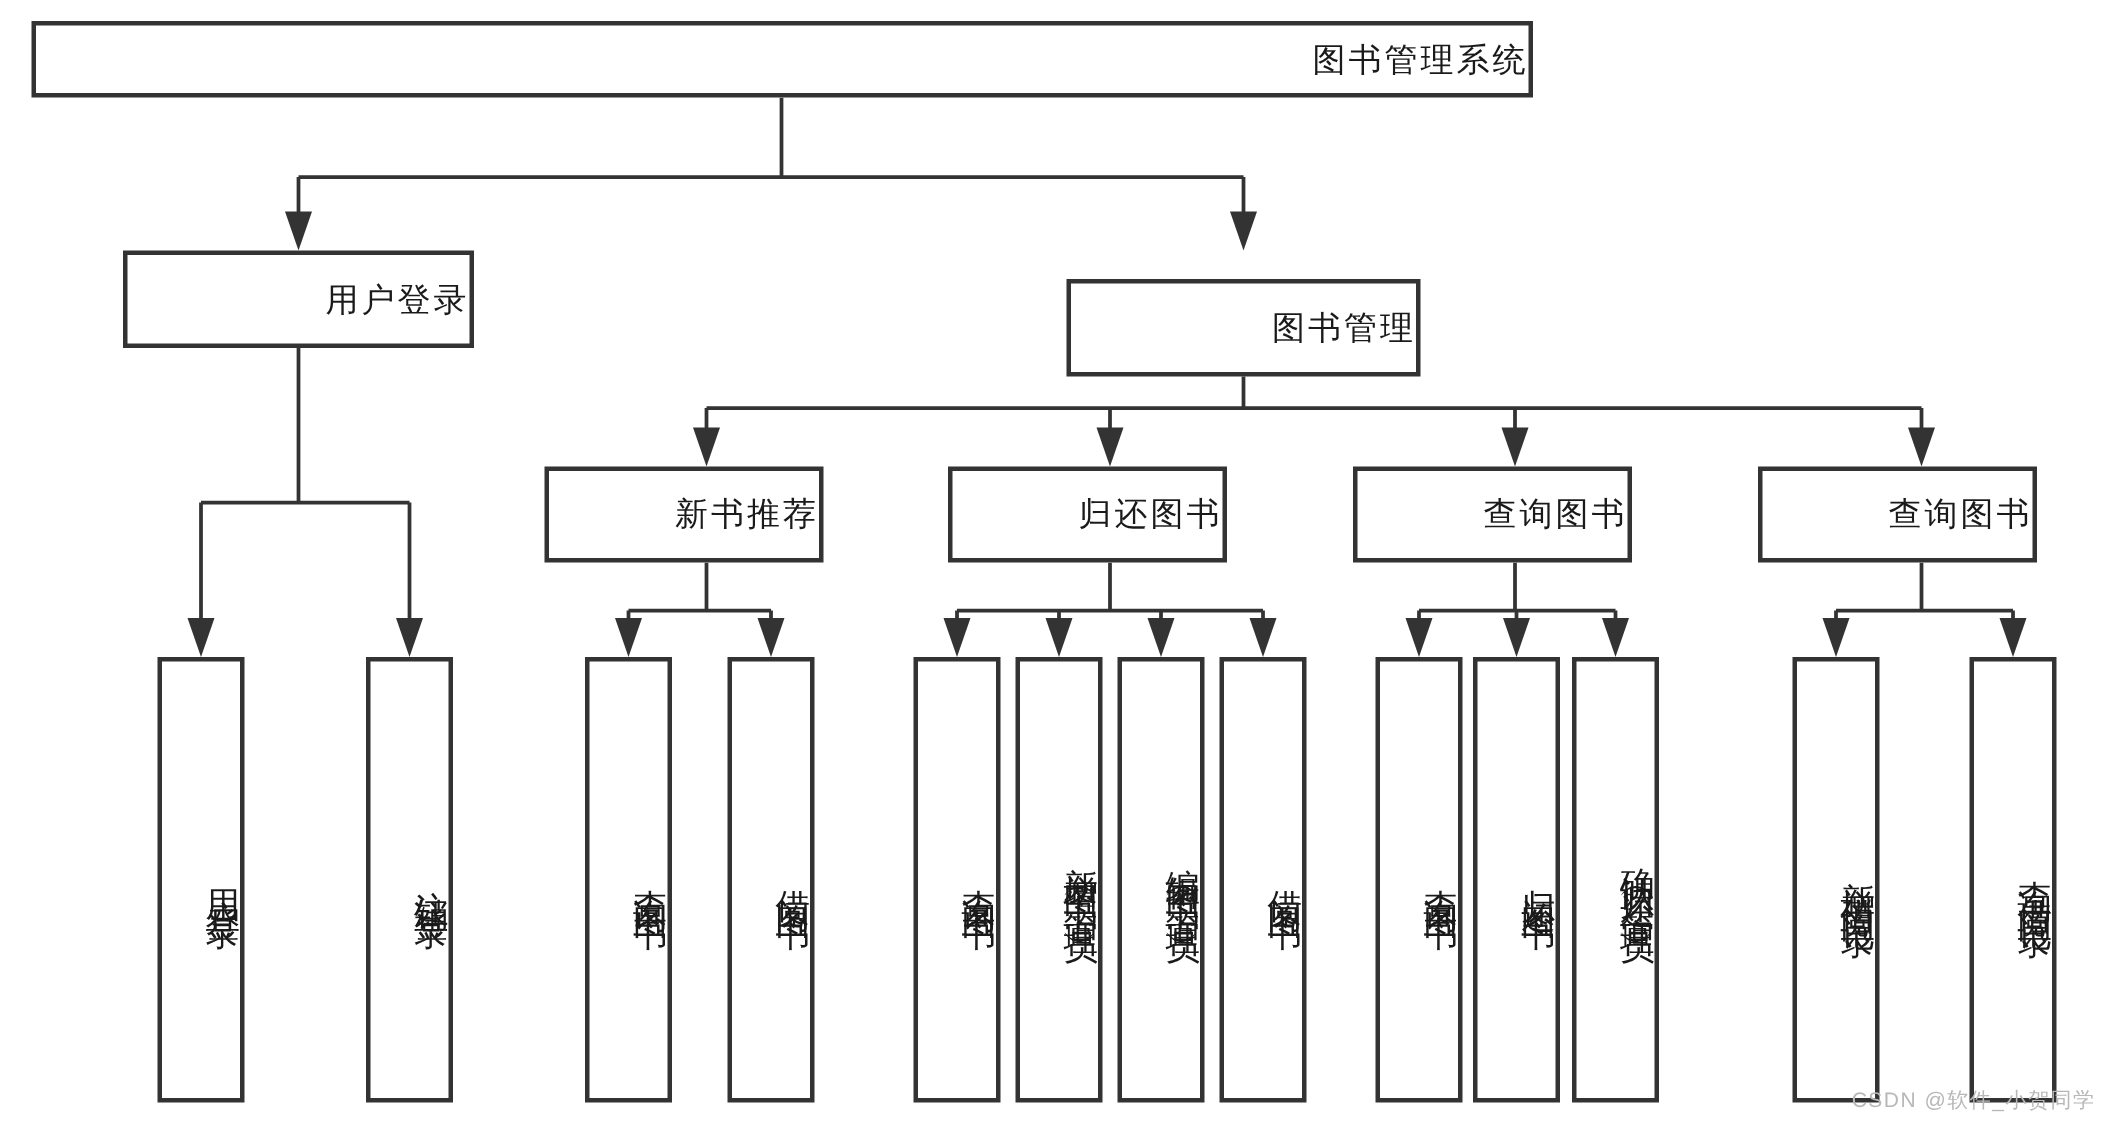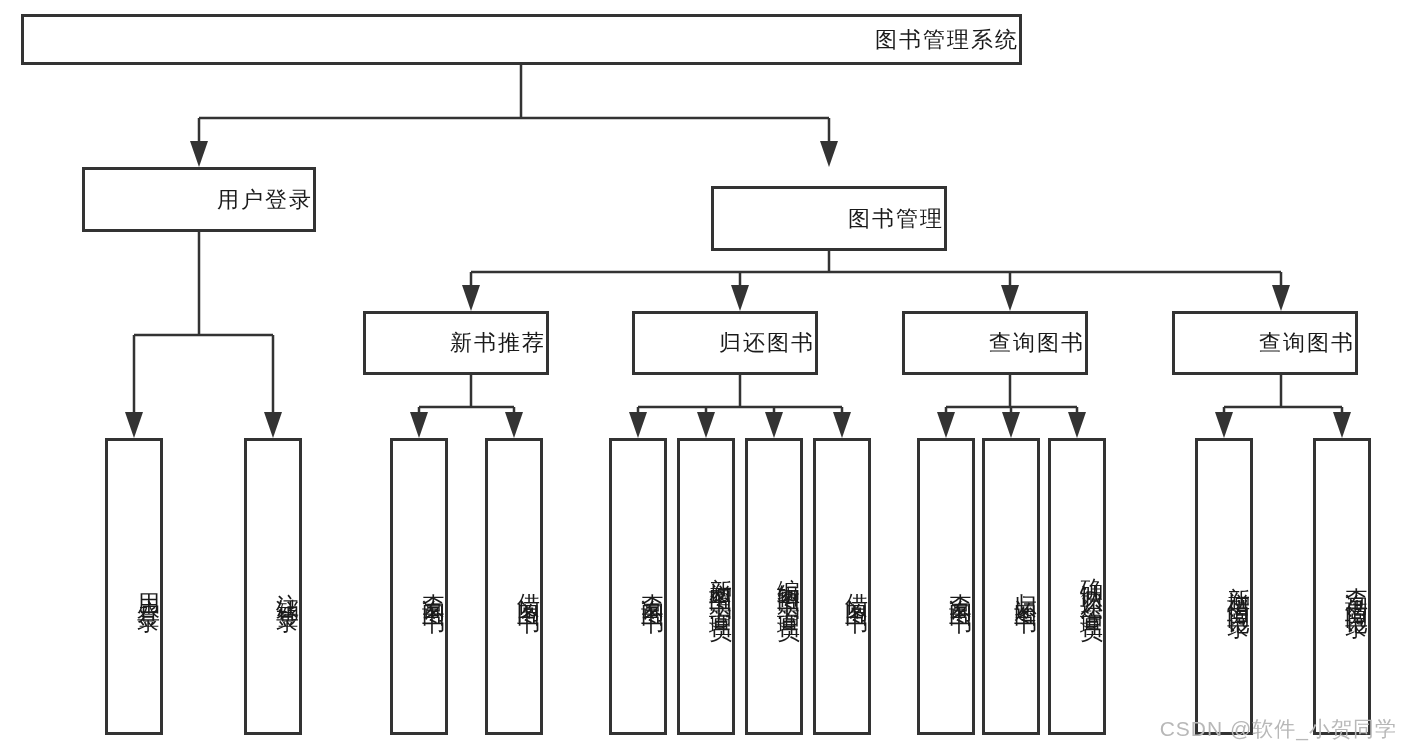--- a/index.html
+++ b/index.html
@@ -71,21 +71,21 @@
   .leaf-7  { left: 813px;  }
   .leaf-8  { left: 917px;  }
   .leaf-9  { left: 982px;  }
   .leaf-10 { left: 1048px; }
   .leaf-11 { left: 1195px; }
   .leaf-12 { left: 1313px; }
   .watermark {
     position: absolute;
     right: 8px;
     bottom: 4px;
-    font-size: 21px;
+    font-size: 14px;
     letter-spacing: 1px;
     color: #b8b8b8;
     white-space: nowrap;
     z-index: 5;
   }
 </style>
 </head>
 <body>
 
 <div class="canvas">

